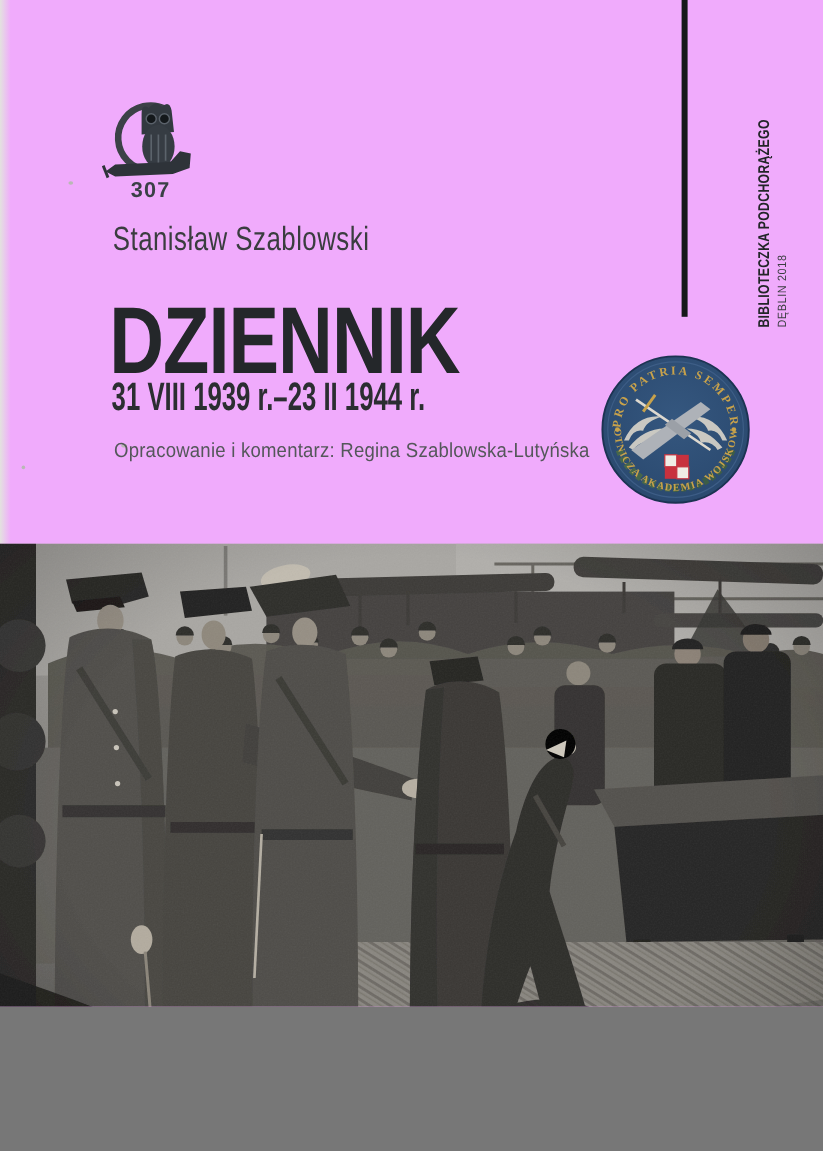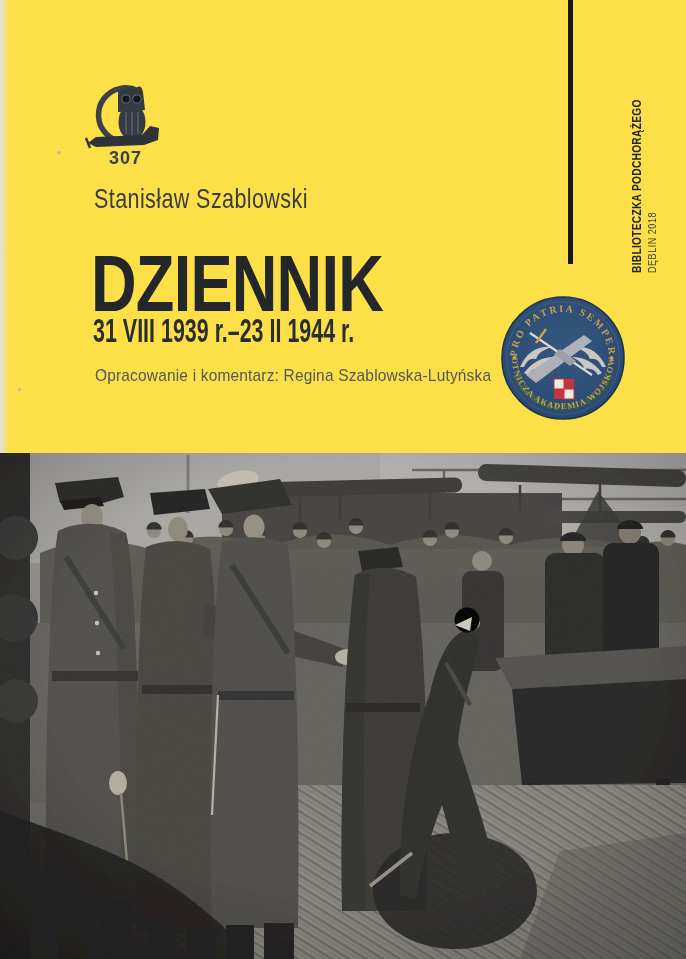--- a/index.html
+++ b/index.html
@@ -1,18 +1,18 @@
 <!DOCTYPE html>
 <html><head>
 <meta charset="utf-8">
 <style>
   html,body{margin:0;padding:0;background:#777;}
   .page{
-    position:relative; width:686px; height:959px; overflow:hidden;
-    background:#fde047;
+    position:relative; width:686px; height:839px; overflow:hidden;
+    background:#f0abfc;
     font-family:"Liberation Sans", sans-serif;
     box-shadow:0 0 8px rgba(0,0,0,.4);
   }
   
   .edge-left{position:absolute;left:0;top:0;width:9px;height:453px;
     background:linear-gradient(90deg,#e3e2df,rgba(255,255,255,0));}
   .speck{position:absolute;background:#b9b8b5;border-radius:50%;}
 
   .logo{position:absolute;left:84px;top:78px;width:88px;height:92px;}
 

